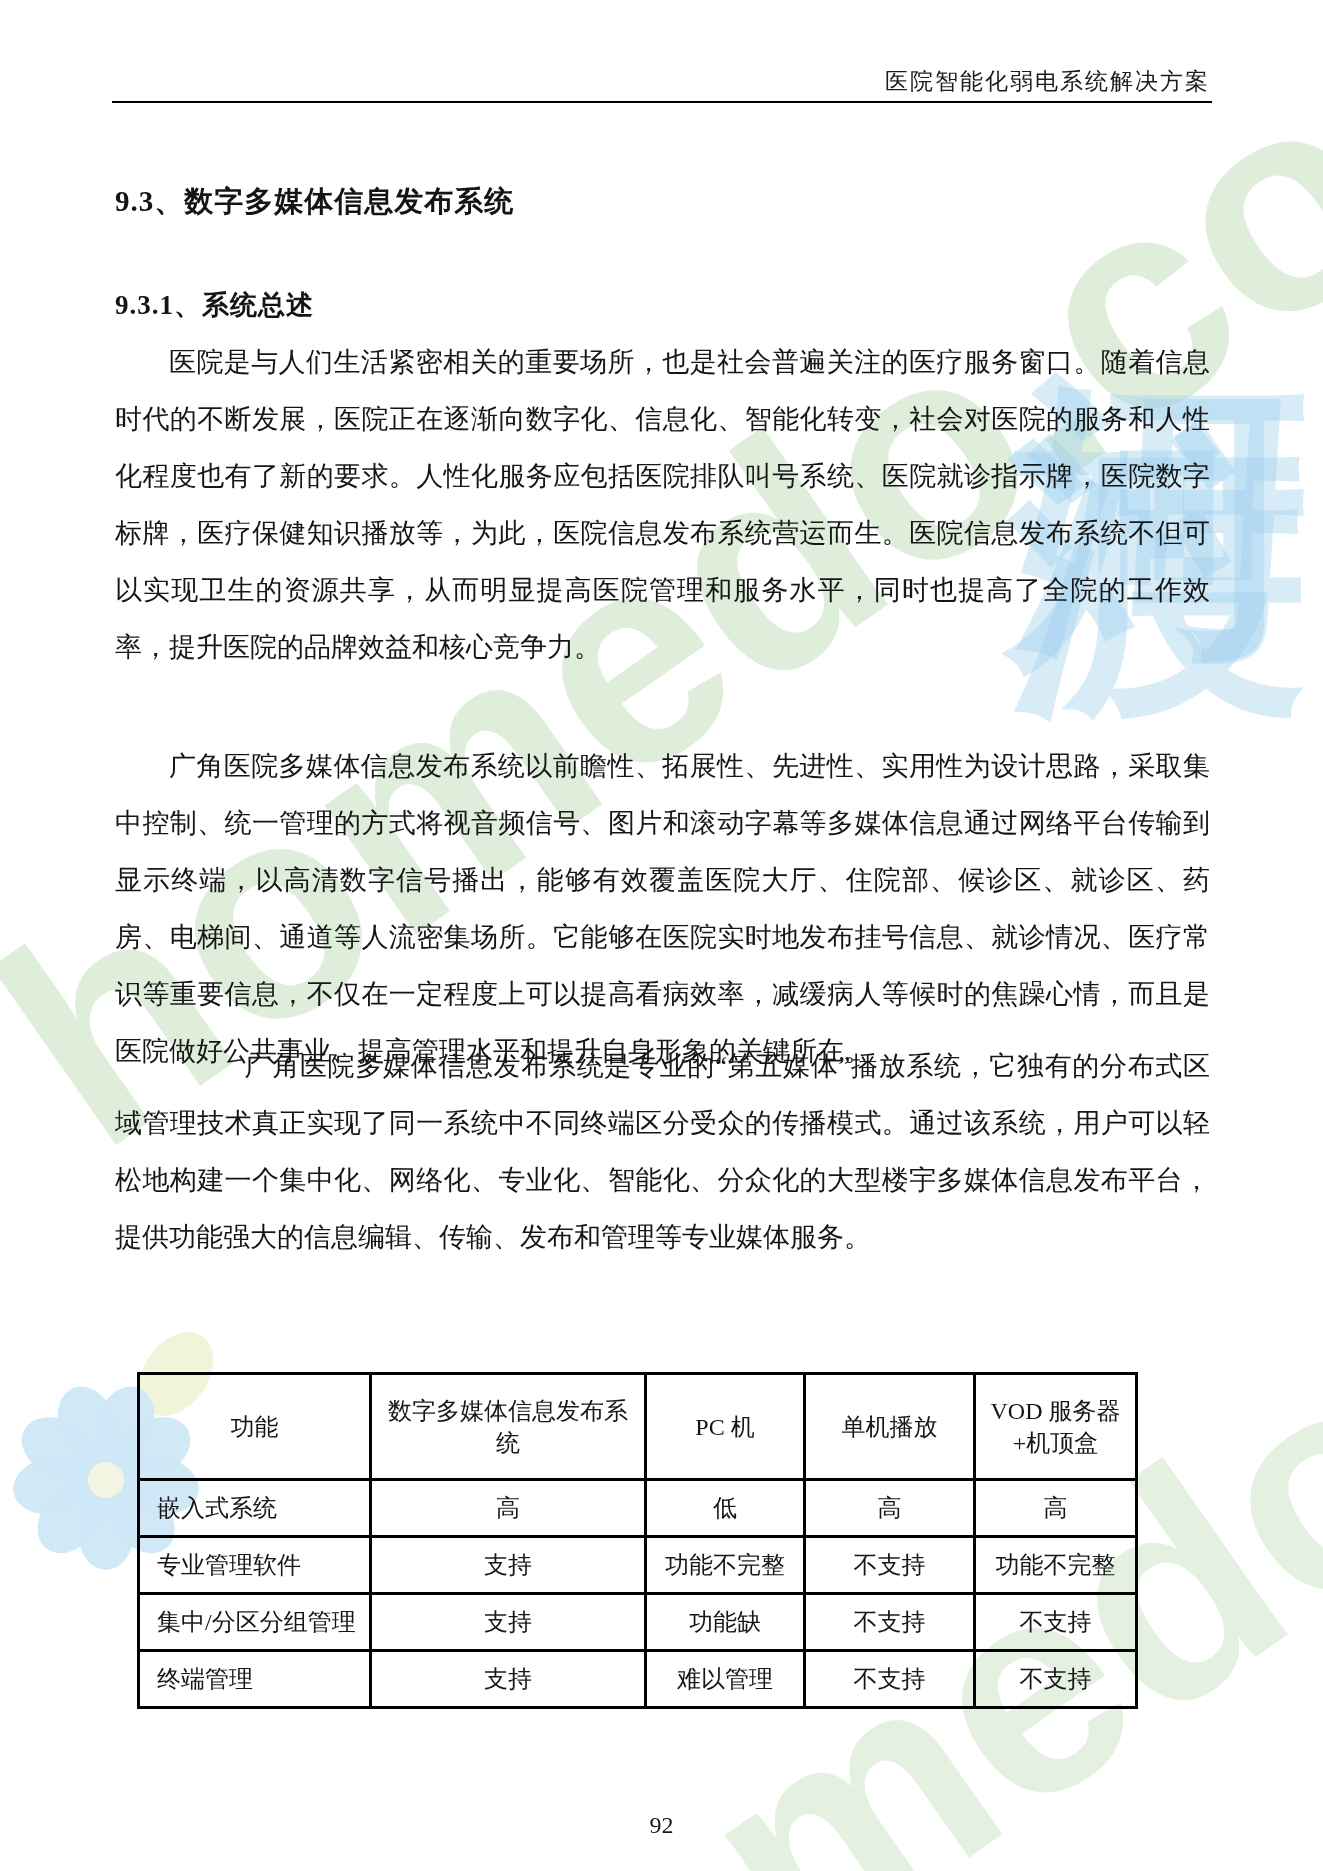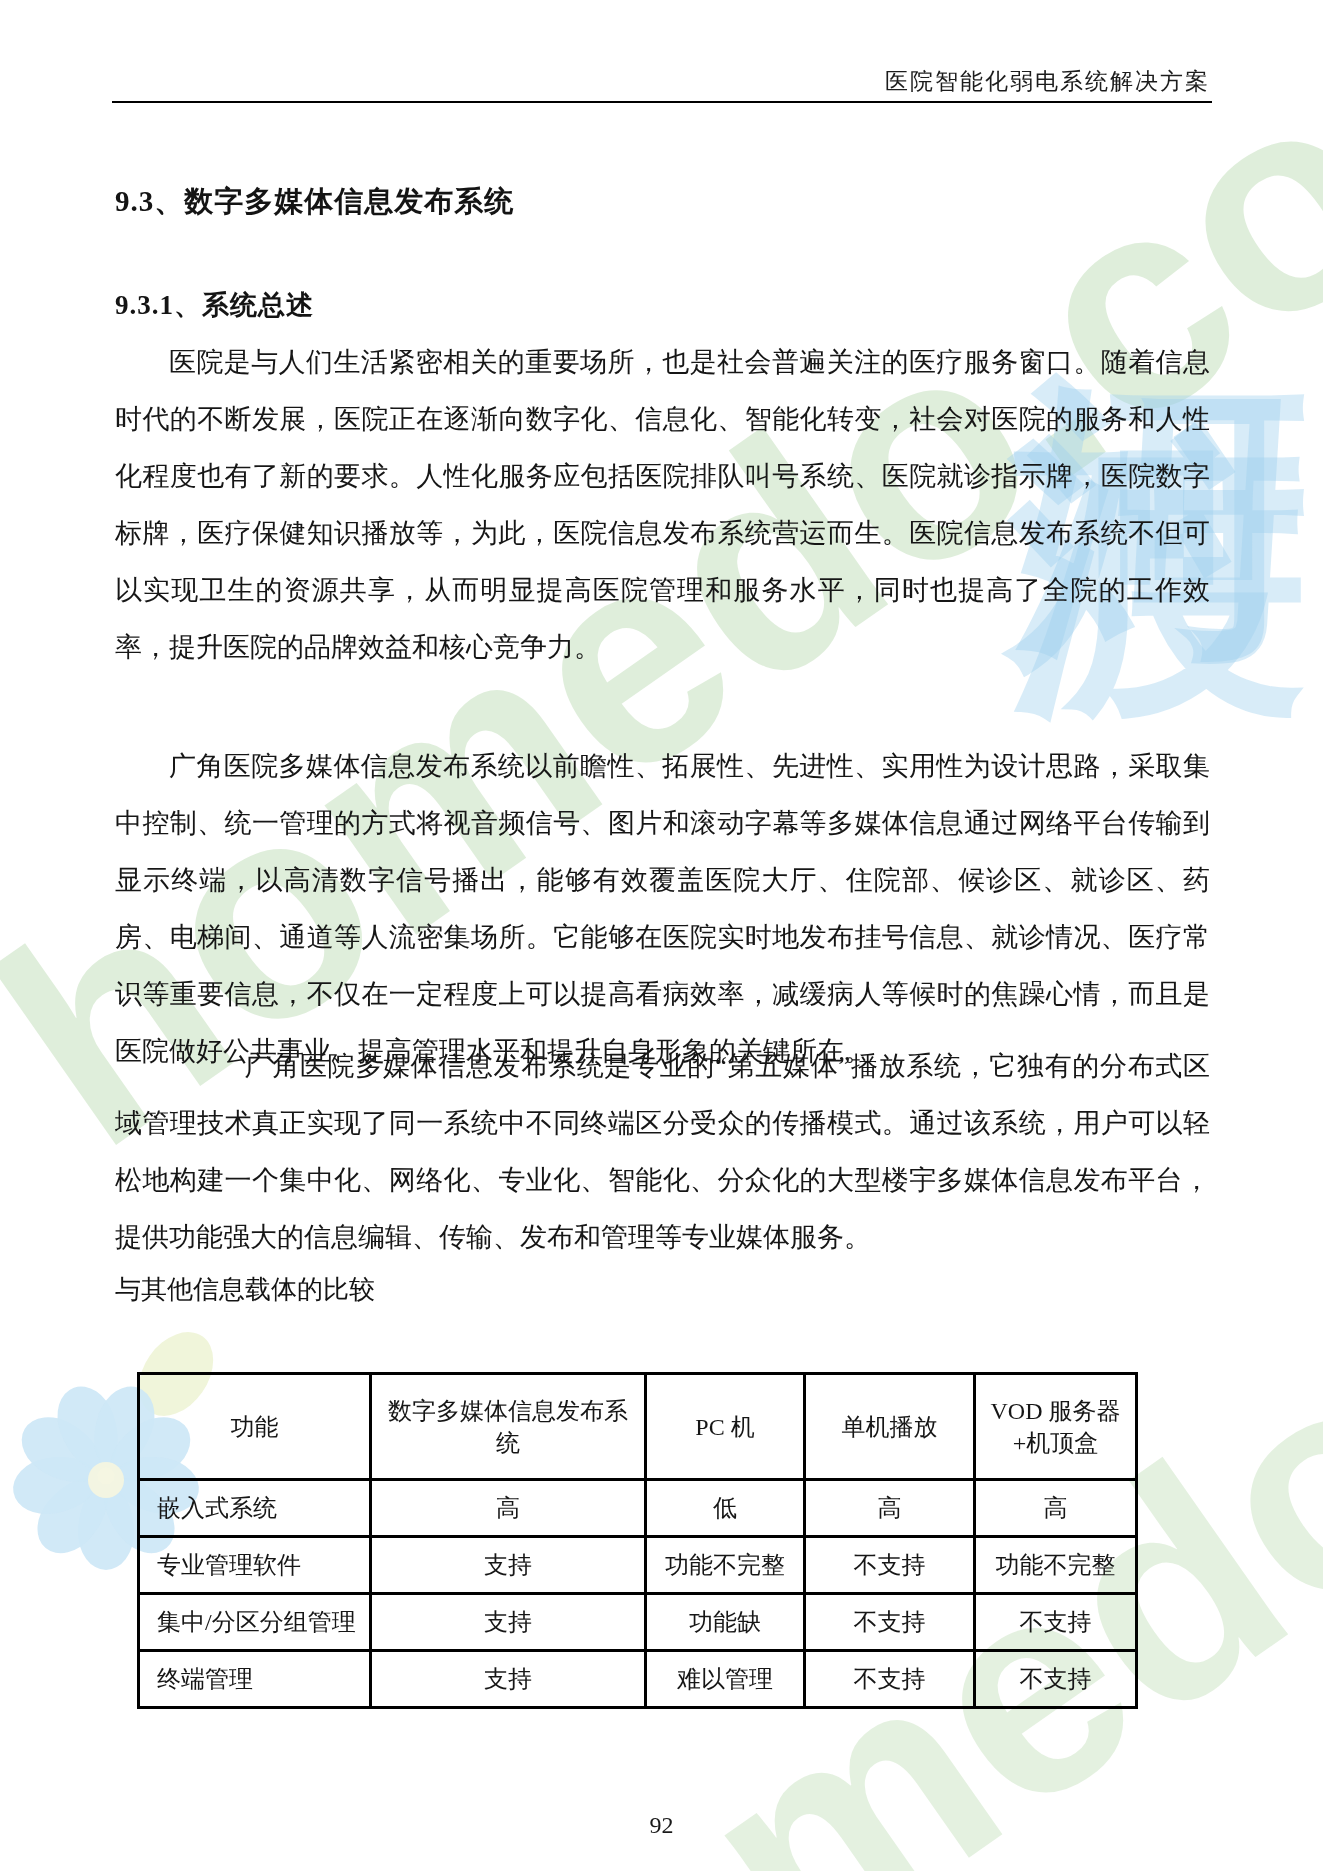--- a/index.html
+++ b/index.html
@@ -151,21 +151,20 @@
   <div class="doc-header">医院智能化弱电系统解决方案</div>
   <div class="header-rule"></div>
 
   <div class="h1">9.3、数字多媒体信息发布系统</div>
   <div class="h2">9.3.1、系统总述</div>
 
   <div class="para para-1">医院是与人们生活紧密相关的重要场所，也是社会普遍关注的医疗服务窗口。随着信息时代的不断发展，医院正在逐渐向数字化、信息化、智能化转变，社会对医院的服务和人性化程度也有了新的要求。人性化服务应包括医院排队叫号系统、医院就诊指示牌，医院数字标牌，医疗保健知识播放等，为此，医院信息发布系统营运而生。医院信息发布系统不但可以实现卫生的资源共享，从而明显提高医院管理和服务水平，同时也提高了全院的工作效率，提升医院的品牌效益和核心竞争力。</div>
   <div class="para para-2">广角医院多媒体信息发布系统以前瞻性、拓展性、先进性、实用性为设计思路，采取集中控制、统一管理的方式将视音频信号、图片和滚动字幕等多媒体信息通过网络平台传输到显示终端，以高清数字信号播出，能够有效覆盖医院大厅、住院部、候诊区、就诊区、药房、电梯间、通道等人流密集场所。它能够在医院实时地发布挂号信息、就诊情况、医疗常识等重要信息，不仅在一定程度上可以提高看病效率，减缓病人等候时的焦躁心情，而且是医院做好公共事业、提高管理水平和提升自身形象的关键所在。</div>
   <div class="para para-3">广角医院多媒体信息发布系统是专业的“第五媒体”播放系统，它独有的分布式区域管理技术真正实现了同一系统中不同终端区分受众的传播模式。通过该系统，用户可以轻松地构建一个集中化、网络化、专业化、智能化、分众化的大型楼宇多媒体信息发布平台，提供功能强大的信息编辑、传输、发布和管理等专业媒体服务。</div>
 
-  <div class="table-caption">与其他信息载体的比较</div>
 
   <table class="cmp-table">
     <colgroup>
       <col class="col-feat">
         <col class="col-dsys">
         <col class="col-pc">
         <col class="col-single">
         <col class="col-vod">
     </colgroup>
     <thead>

